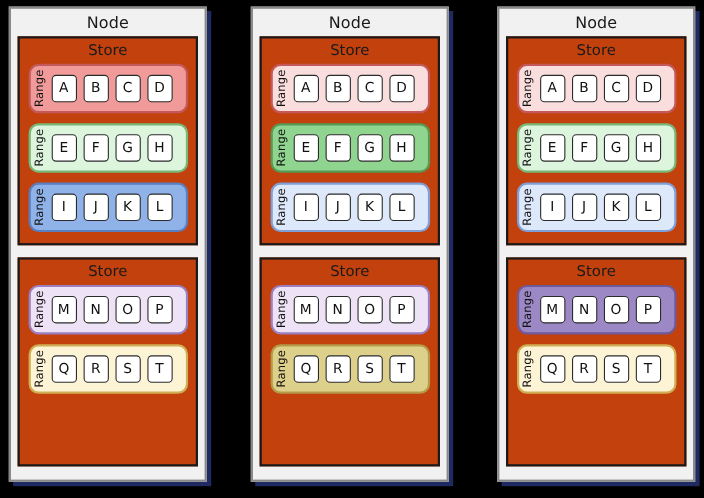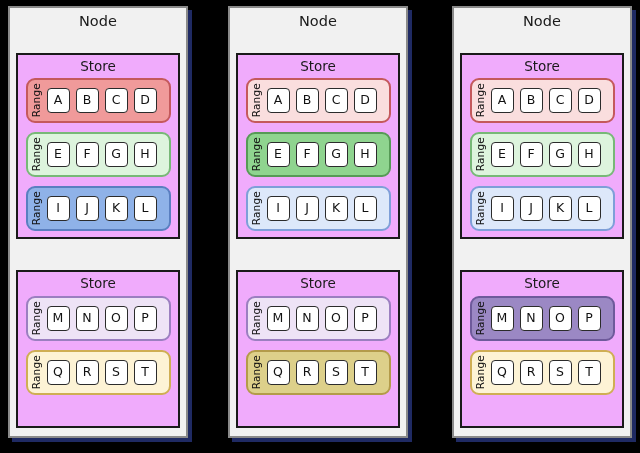--- a/index.html
+++ b/index.html
@@ -45,28 +45,27 @@
     font-size: 14.5px;
     color: #1a1a1a;
     line-height: 1;
     margin: 3px 0 4px 0;
     letter-spacing: 0.1px;
   }
 
   
   .store {
     width: 164px;
-    background: #f0abfc;
+    background: #c2410c;
     border: 2px solid #1a1a1a;
     box-sizing: border-box;
     display: flex;
     flex-direction: column;
     align-items: center;
     padding: 2px 0 6px 0;
-    margin-top: 20px;
   }
   .store-top    { height: 190px; margin-bottom: 11px; }
   .store-bottom { height: 190px; }
 
   .store-title {
     font-size: 13.5px;
     color: #1a1a1a;
     line-height: 1;
     margin: 3px 0 5px 0;
   }

